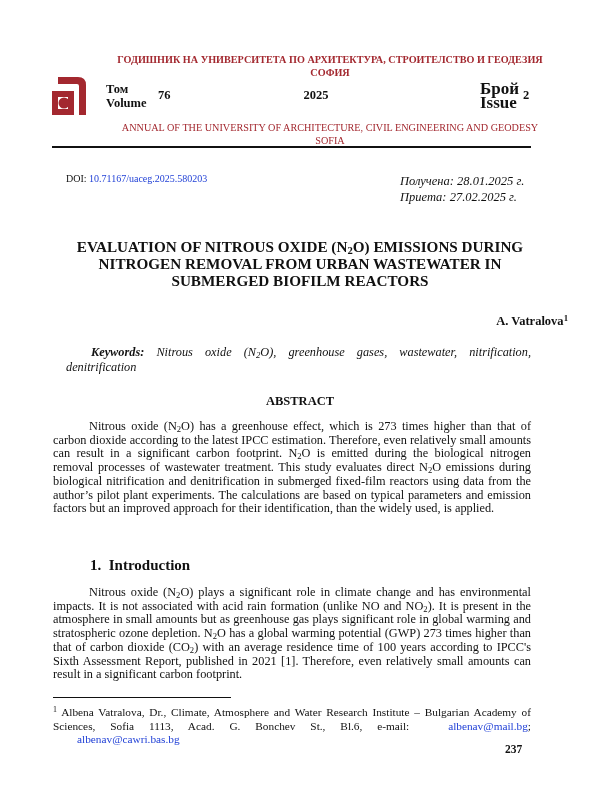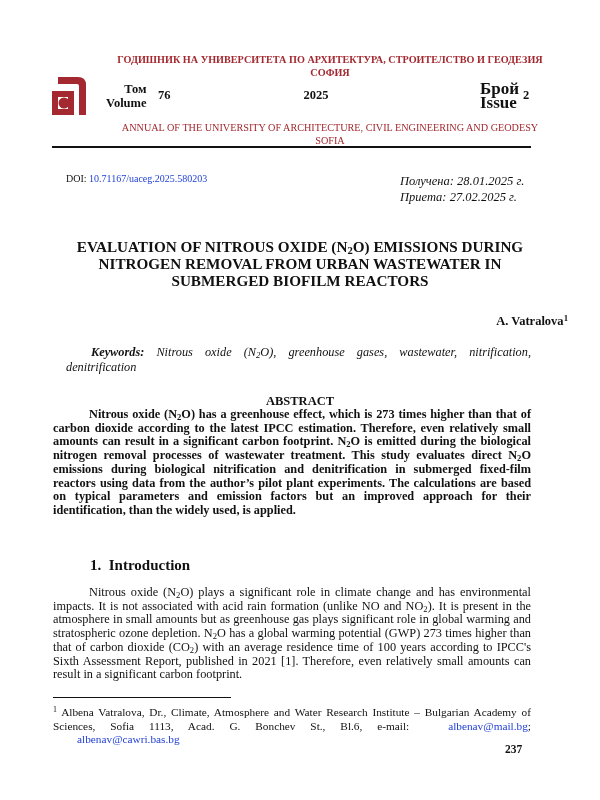--- a/index.html
+++ b/index.html
@@ -3,36 +3,36 @@
 <meta charset="utf-8">
 <style>
   html, body { margin:0; padding:0; background:#ffffff; }
   body { width:600px; height:800px; position:relative; overflow:hidden;
          font-family:"Liberation Serif", "DejaVu Serif", serif; color:#111; }
   .abs { position:absolute; }
   .red { color:#a3282f; }
   .hdr-top { left:100px; width:460px; top:53px; text-align:center; font-weight:bold; font-size:10.2px; line-height:13px; }
   .hdr-bot { left:100px; width:460px; top:121px; text-align:center; font-weight:normal; font-size:10.2px; line-height:13px; }
   .logo { left:52px; top:73px; width:38px; height:44px; }
-  .vol-label { left:106px; top:82px; font-weight:bold; font-size:12.5px; line-height:14px;text-align:right; }
+  .vol-label { left:106px; top:82px; font-weight:bold; font-size:12.5px; line-height:14px; }
   .vol-num { left:158px; top:88px; font-weight:bold; font-size:12.5px; }
   .year { left:0; width:600px; top:88px; text-align:center; font-weight:bold; font-size:12.5px;padding-left:16px; }
   .issue-label { left:480px; top:82px; font-weight:bold; font-size:17px; line-height:14px; text-align:right; width:32px; }
   .issue-num { left:523px; top:88px; font-weight:bold; font-size:12.5px; }
   .rule { left:52px; top:146px; width:479px; height:2px; background:#111; }
   .doi { left:66px; top:173px; font-size:10px; }
   .doi a { color:#1f3fd6; text-decoration:none; }
   .dates { left:400px; top:173px; font-size:12.5px; font-style:italic; line-height:16px; }
   .title { left:60px; width:480px; top:238px; text-align:center; font-weight:bold; font-size:15.2px; line-height:17px; }
   .author { left:0; width:568px; top:314px; text-align:right; font-weight:bold; font-size:12.5px; }
   .kw { left:66px; width:465px; top:345px; font-size:12.3px; line-height:14.5px; font-style:italic; text-align:justify; text-indent:25px; }
   .kw b { font-style:italic; }
   .abstract-h { left:0; width:600px; top:394px; text-align:center; font-weight:bold; font-size:12.5px; }
   .para { left:53px; width:478px; font-size:12.3px; line-height:13.7px; text-align:justify; text-indent:36px; }
-  .abs-para { top:408px;font-weight:bold; }
+  .abs-para { top:420px; }
   .intro-h { left:90px; top:557px; font-weight:bold; font-size:15px; }
   .intro-para { top:586px; }
   .fn-rule { left:53px; top:697px; width:178px; height:1px; background:#111; }
   .fn { left:53px; width:478px; top:706px; font-size:11.3px; line-height:13.5px; text-align:justify; }
   .fn a { color:#1f3fd6; text-decoration:none;margin-left:24px; }
   .page-num { left:505px; top:743px; font-weight:bold; font-size:11.5px; }
   sub { font-size:0.7em; vertical-align:-0.2em; line-height:0; }
   sup { font-size:0.7em; vertical-align:0.45em; line-height:0; }
 </style>
 </head>

